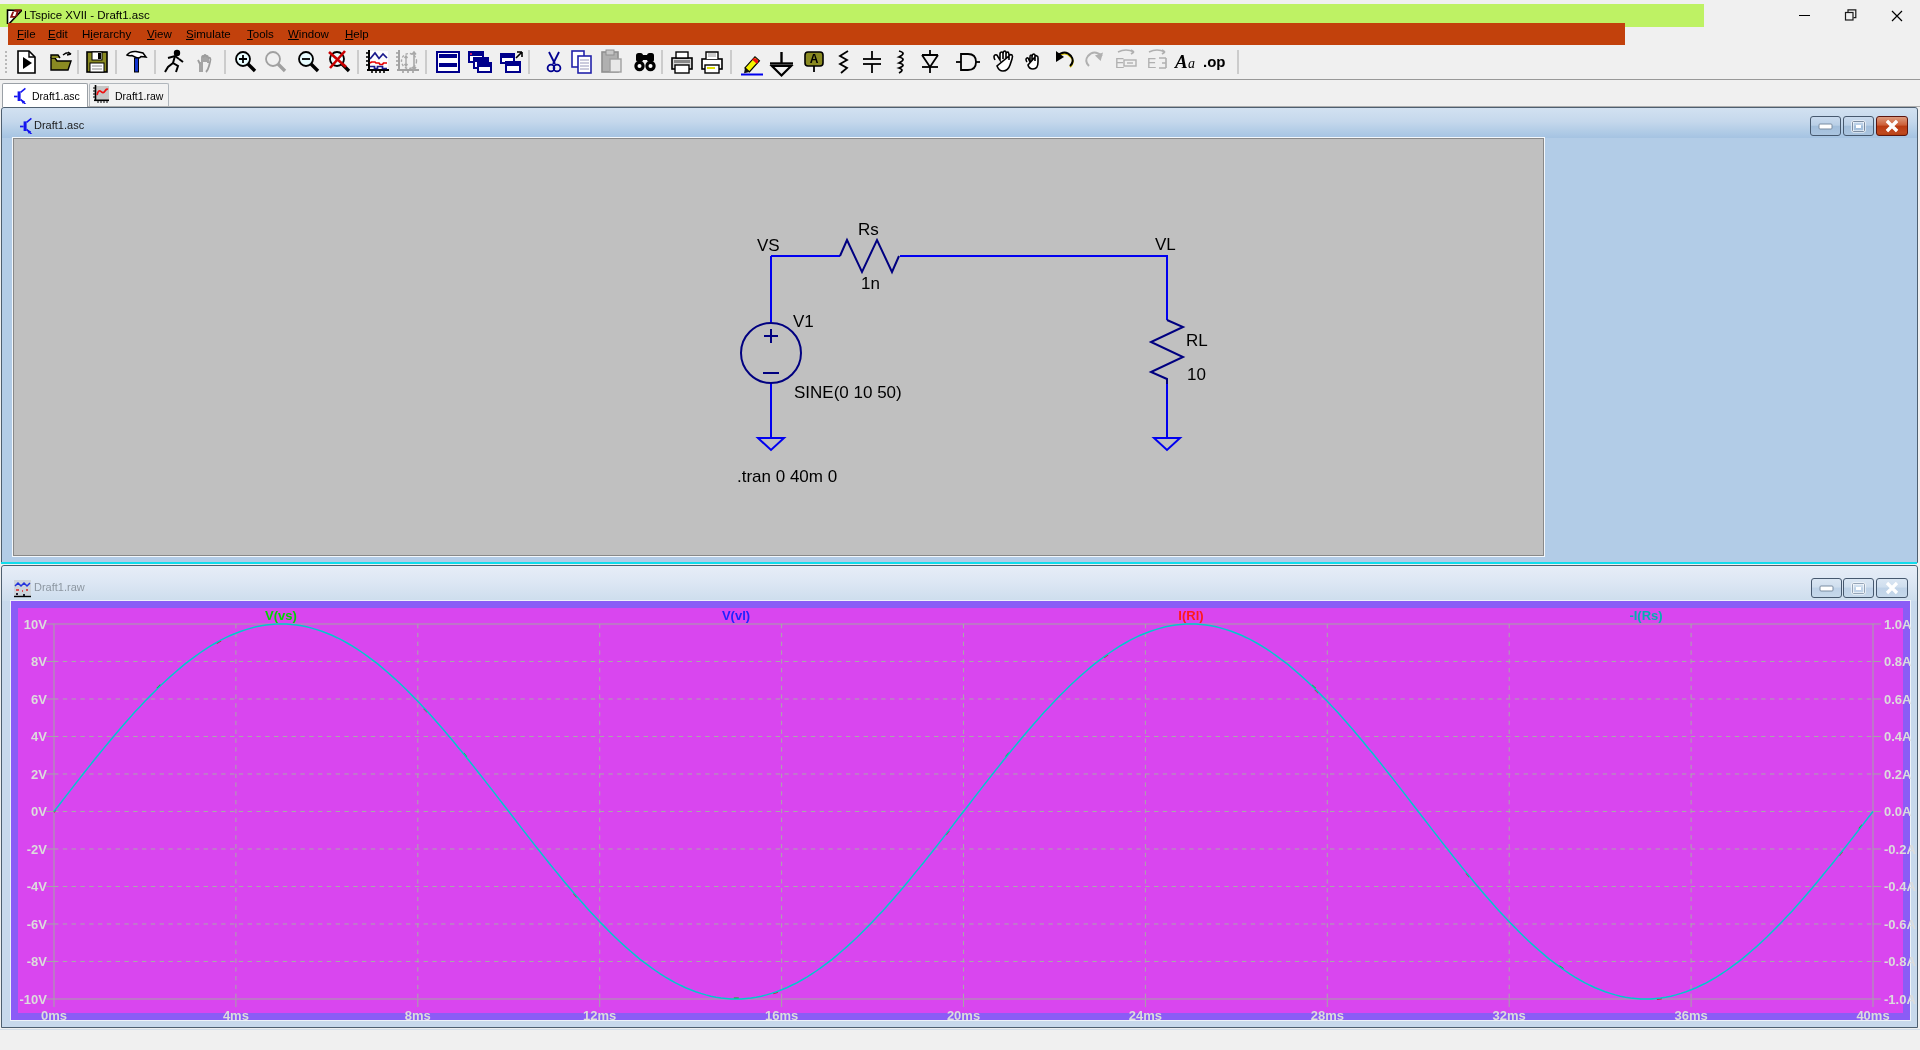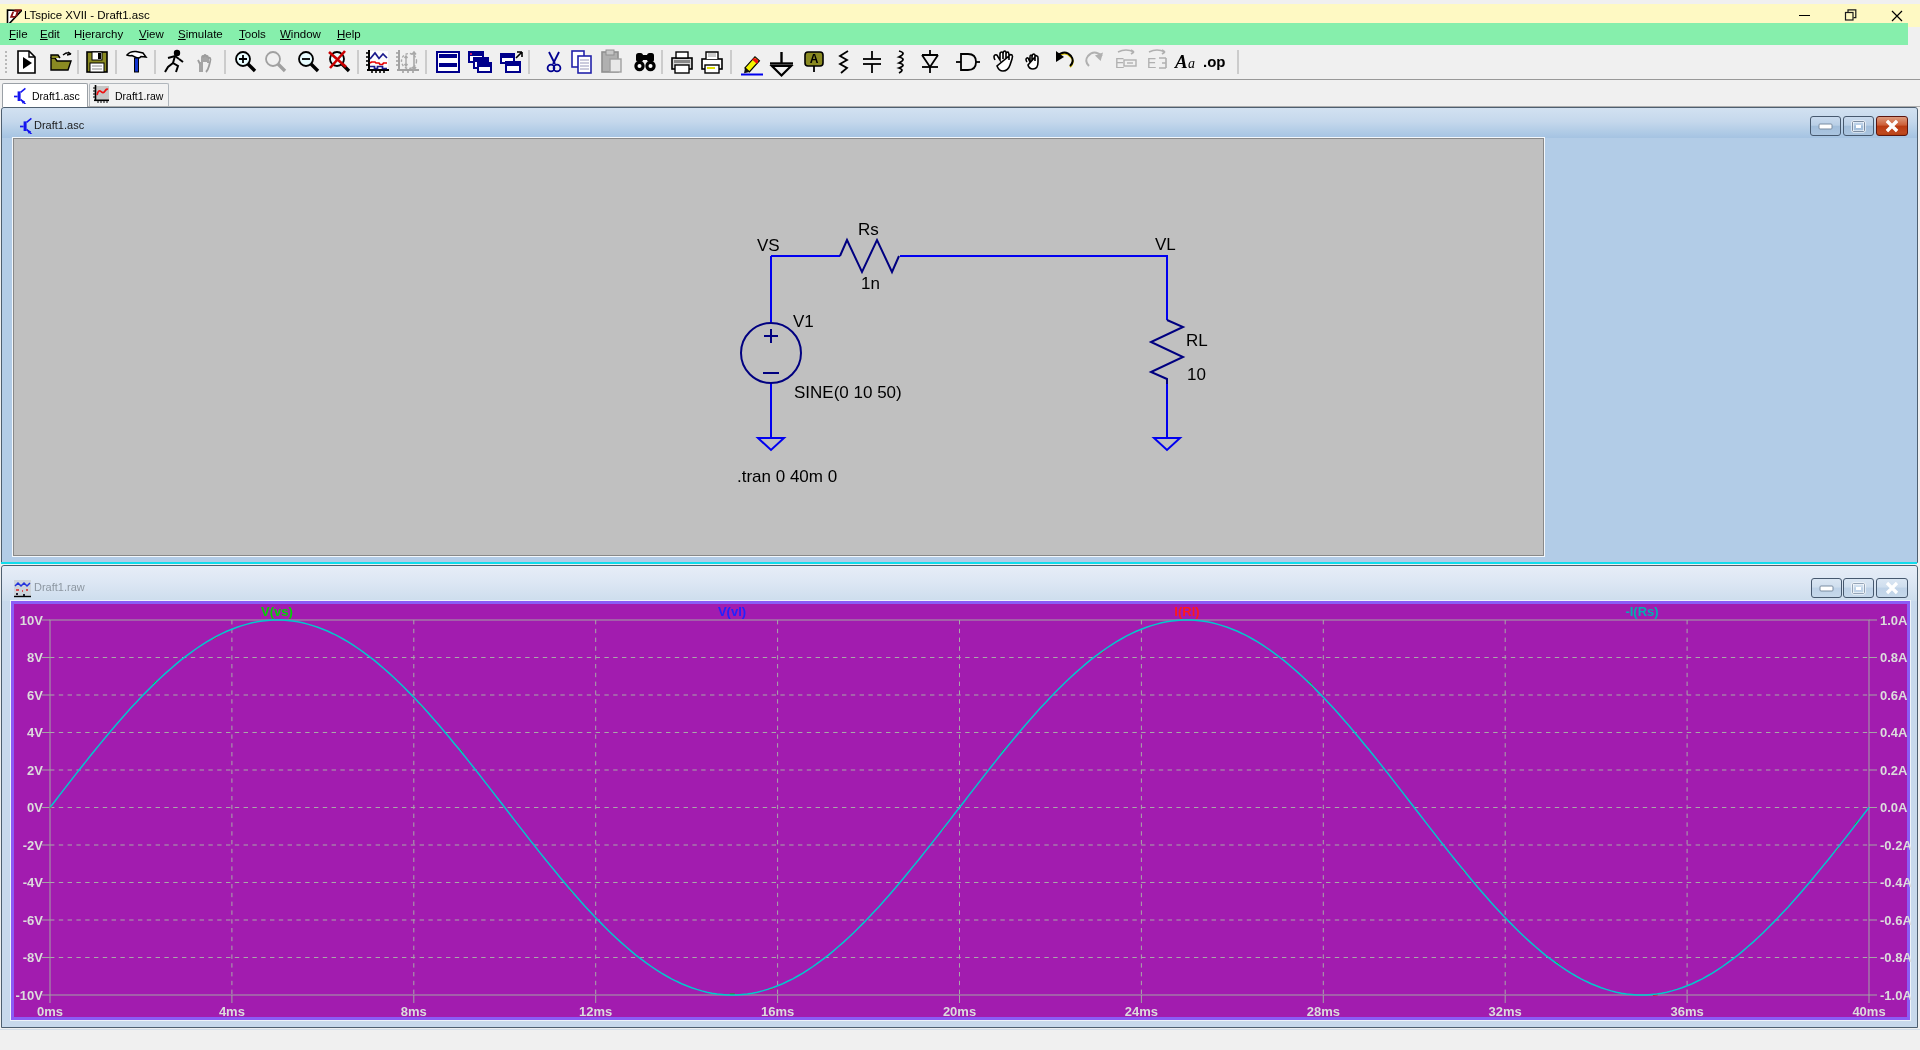--- a/index.html
+++ b/index.html
@@ -1,37 +1,37 @@
 <!DOCTYPE html>
 <html><head>
 <meta charset="utf-8">
 <style>
 *{margin:0;padding:0;box-sizing:border-box}
 html,body{width:1920px;height:1050px;overflow:hidden}
 body{position:relative;font-family:"Liberation Sans",sans-serif;background:#f0f0f0}
 .abs{position:absolute}
-#titlebar{left:0;top:4px;width:1920px;height:23px;background:#fef9c3}
+#titlebar{left:0;top:4px;width:1704px;height:23px;background:#bef264}
 #apptitle{left:24px;top:5px;font-size:11.5px;color:#000}
-#menubar{left:0;top:23px;width:1908px;height:22px;background:#86efac}
+#menubar{left:8px;top:23px;width:1617px;height:22px;background:#c2410c}
 .mi{position:absolute;top:5px;font-size:11.5px;color:#000}
 #toolbar{left:0;top:45px;width:1920px;height:35px;background:#f0f0f0;border-bottom:1px solid #989898}
 #tabbar{left:0;top:81px;width:1920px;height:26px;background:#f0f0f0}
 .tab{position:absolute;top:2px;height:24px;font-size:10.5px;color:#000}
 #tab1{left:2px;width:86px;background:#ffffff;border:1px solid #9aa0a6;border-bottom:none;border-radius:2px 2px 0 0}
 #tab2{left:89px;width:80px;background:#f2f2f2;border:1px solid #b0b6bc;border-bottom:none;border-radius:2px 2px 0 0;height:23px}
 .tabline{position:absolute;left:0;top:25px;width:1920px;height:1px;background:#adadad}
 .win{position:absolute;border:1px solid #4e5f70;background:#bed3eb}
 #win1{left:1px;top:107px;width:1917px;height:456px;border-radius:3px 3px 0 0;background:#b2cce7}
 #tbar1{position:absolute;left:0;top:0;width:100%;height:30px;border-radius:3px 3px 0 0;background:linear-gradient(180deg,#d2e1f1 0%,#c5d8ec 45%,#adc9e5 85%,#a5c3e2 100%)}
 #win2{left:1px;top:565px;width:1917px;height:463px;border-radius:3px 3px 0 0;background:#c8d9ec}
 #tbar2{position:absolute;left:0;top:0;width:100%;height:35px;border-radius:3px 3px 0 0;background:linear-gradient(180deg,#e6edf7 0%,#dde7f4 45%,#cddded 100%)}
 #cyanline{left:1px;top:562px;width:1916px;height:2px;background:#12dcec}
 .wtitle{position:absolute;left:32px;top:11px;font-size:11px}
 #canvas1{position:absolute;left:11px;top:30px;width:1531px;height:418px;background:#c0c0c0;border:1px solid #898989;box-shadow:0 0 0 1px #f4f8fc}
-#canvas2{position:absolute;left:9px;top:35px;width:1899px;height:419px;background:#a21caf;border:3px solid #8b5cf6;box-shadow:0 0 0 1px #eef3f9}
+#canvas2{position:absolute;left:9px;top:35px;width:1899px;height:419px;background:#d946ef;border:7px solid #8b5cf6;box-shadow:0 0 0 1px #eef3f9}
 .cap{position:absolute;height:20px;border:1px solid #46586e;border-radius:3px}
 .capb{background:linear-gradient(180deg,#c9daee 0%,#b9cfe6 45%,#a2bedb 52%,#abc5e0 100%)}
 .capi{background:linear-gradient(180deg,#dae6f3 0%,#cfdeee 45%,#bed2e8 50%,#c6d8ea 100%)}
 .capr{background:linear-gradient(180deg,#dd9a7e 0%,#cd603a 44%,#ba3a12 52%,#c04920 88%,#b2400f 100%);border-color:#5c150e}
 #statusbar{left:0;top:1029px;width:1920px;height:21px;background:#f0f0f0;border-top:1px solid #d5dfe9}
 </style>
 </head>
 <body>
 <div class="abs" id="titlebar">
   <svg class="abs" style="left:5px;top:3px" width="17" height="17" viewBox="0 0 17 17">

